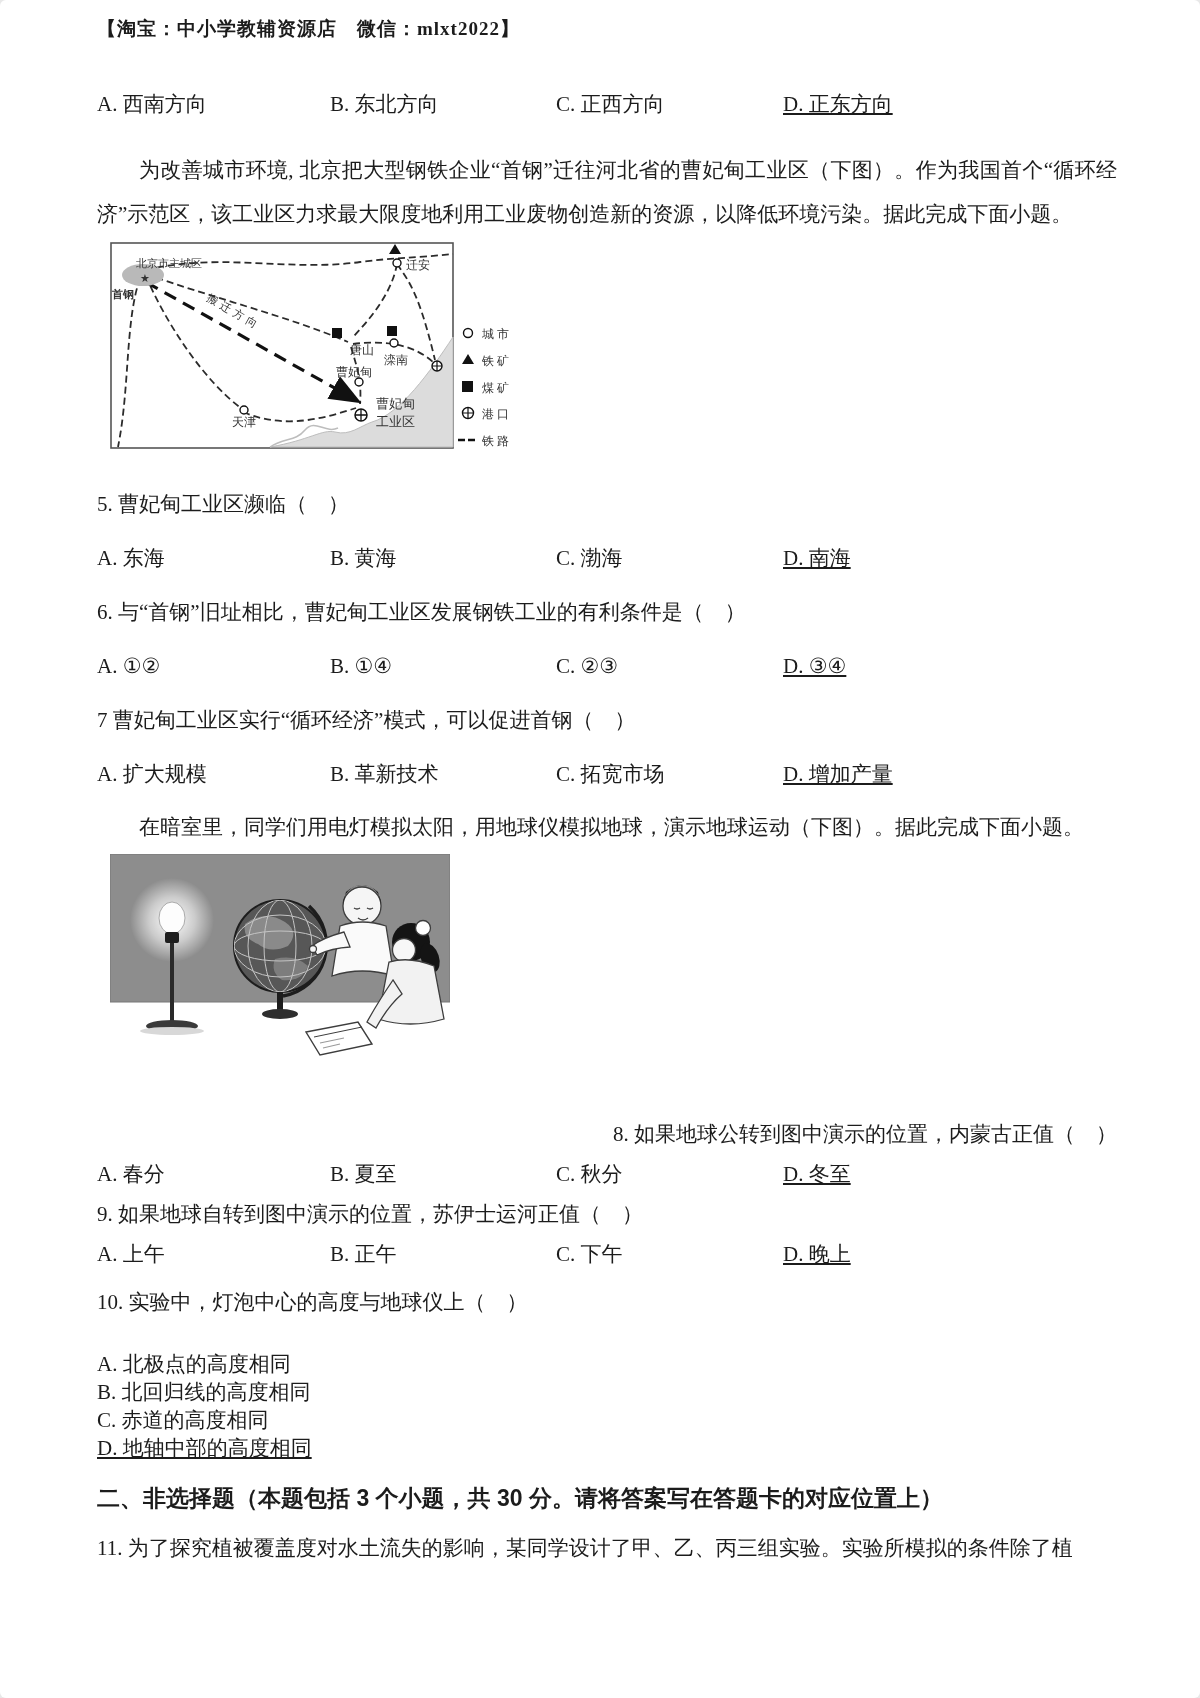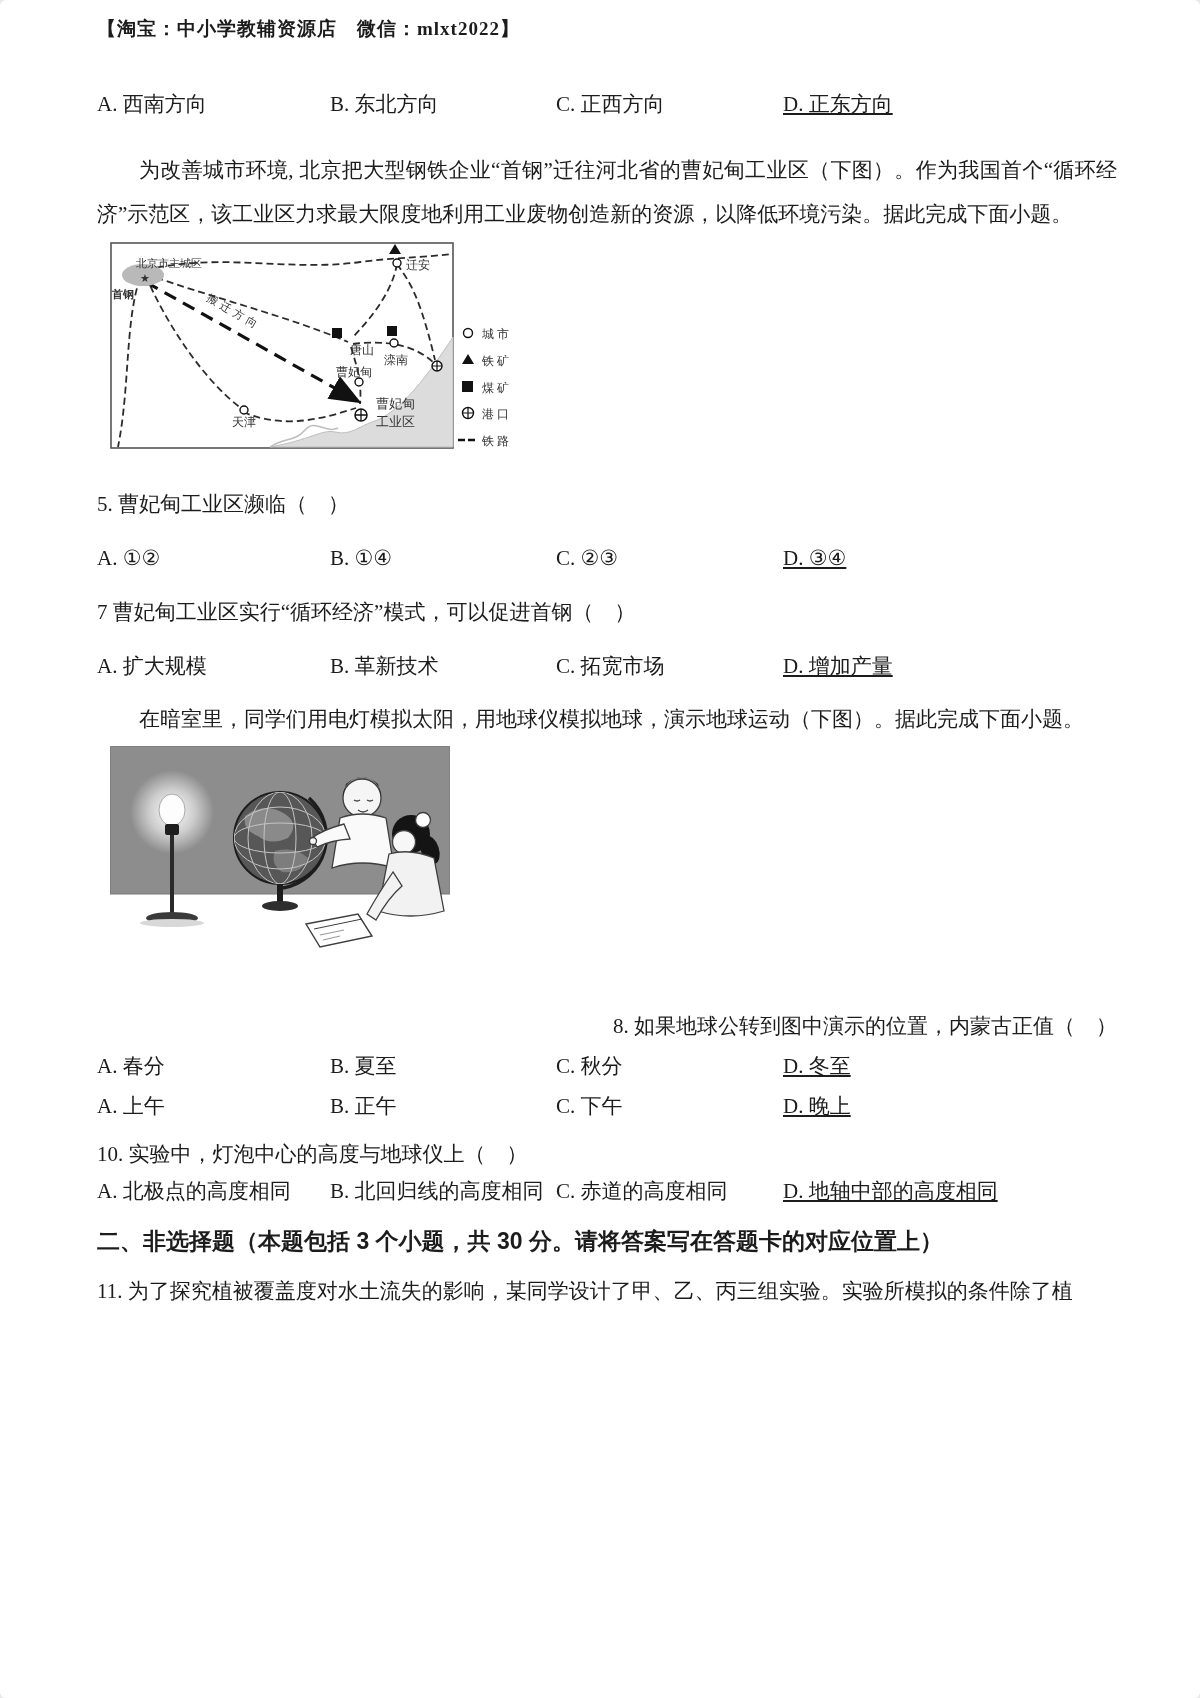--- a/index.html
+++ b/index.html
@@ -24,21 +24,21 @@
   .opt-row .c2{width:226px;}
   .opt-row .c3{width:227px;}
   .opt-row .c4{flex:1;text-decoration:underline;}
   .passage{
     margin:0;font-size:21px;line-height:44px;
     text-indent:2em;text-align:justify;
   }
   .p2{line-height:30px;}
   .mt48{margin-top:48px;} .mt36{margin-top:36px;} .mt34{margin-top:48px;text-align:right;}
   .mt30{margin-top:30px;} .mt26{margin-top:26px;} .mt24{margin-top:24px;}
-  .mt22{margin-top:12px;align-items:center;} .mt20{margin-top:20px;} .mt18{margin-top:9px;} .mt12{margin-top:12px;} .mt6{margin-top:6px;}
+  .mt22{margin-top:12px;align-items:center;} .mt20{margin-top:20px;} .mt18{margin-top:34px;flex-direction:column;} .mt12{margin-top:12px;} .mt6{margin-top:6px;}
   .section-heading{
     font-size:23px;font-weight:bold;line-height:32px;
     font-family:"Liberation Sans","DejaVu Sans",sans-serif;
   }
   figure{margin:0 0 0 13px;padding:0;}
   .map-svg text{font-family:"Liberation Serif","DejaVu Serif",serif;fill:#333;}
   .fig-svg{display:block;}
 </style>
 </head>
 <body>
@@ -135,21 +135,28 @@
           </g>
           <text x="372" y="176" font-size="12">港 口</text>
 
           <path d="M348,198 H368" stroke="#111" stroke-width="2.4" stroke-dasharray="7,3"></path>
           <text x="372" y="203" font-size="12">铁 路</text>
         </g>
       </svg>
     </figure>
 
     <div class="trow mt36">5. 曹妃甸工业区濒临（　）</div>
-
+    <div class="opt-row mt26">
+      <span class="c1">A. 东海</span>
+      <span class="c2">B. 黄海</span>
+      <span class="c3">C. 渤海</span>
+      <span class="c4">D. 南海</span>
+    </div>
+
+    <div class="trow mt26">6. 与“首钢”旧址相比，曹妃甸工业区发展钢铁工业的有利条件是（　）</div>
     <div class="opt-row mt26">
       <span class="c1">A. ①②</span>
       <span class="c2">B. ①④</span>
       <span class="c3">C. ②③</span>
       <span class="c4">D. ③④</span>
     </div>
 
     <div class="trow mt26">7 曹妃甸工业区实行“循环经济”模式，可以促进首钢（　）</div>
     <div class="opt-row mt26">
       <span class="c1">A. 扩大规模</span>
@@ -227,20 +234,21 @@
     </figure>
 
     <div class="trow mt34">8. 如果地球公转到图中演示的位置，内蒙古正值（　）</div>
     <div class="opt-row mt22">
       <span class="c1">A. 春分</span>
       <span class="c2">B. 夏至</span>
       <span class="c3">C. 秋分</span>
       <span class="c4">D. 冬至</span>
     </div>
 
+    <div class="trow mt22">9. 如果地球自转到图中演示的位置，苏伊士运河正值（　）</div>
     <div class="opt-row mt22">
       <span class="c1">A. 上午</span>
       <span class="c2">B. 正午</span>
       <span class="c3">C. 下午</span>
       <span class="c4">D. 晚上</span>
     </div>
 
     <div class="trow mt20">10. 实验中，灯泡中心的高度与地球仪上（　）</div>
     <div class="opt-row mt18">
       <span class="c1">A. 北极点的高度相同</span>

